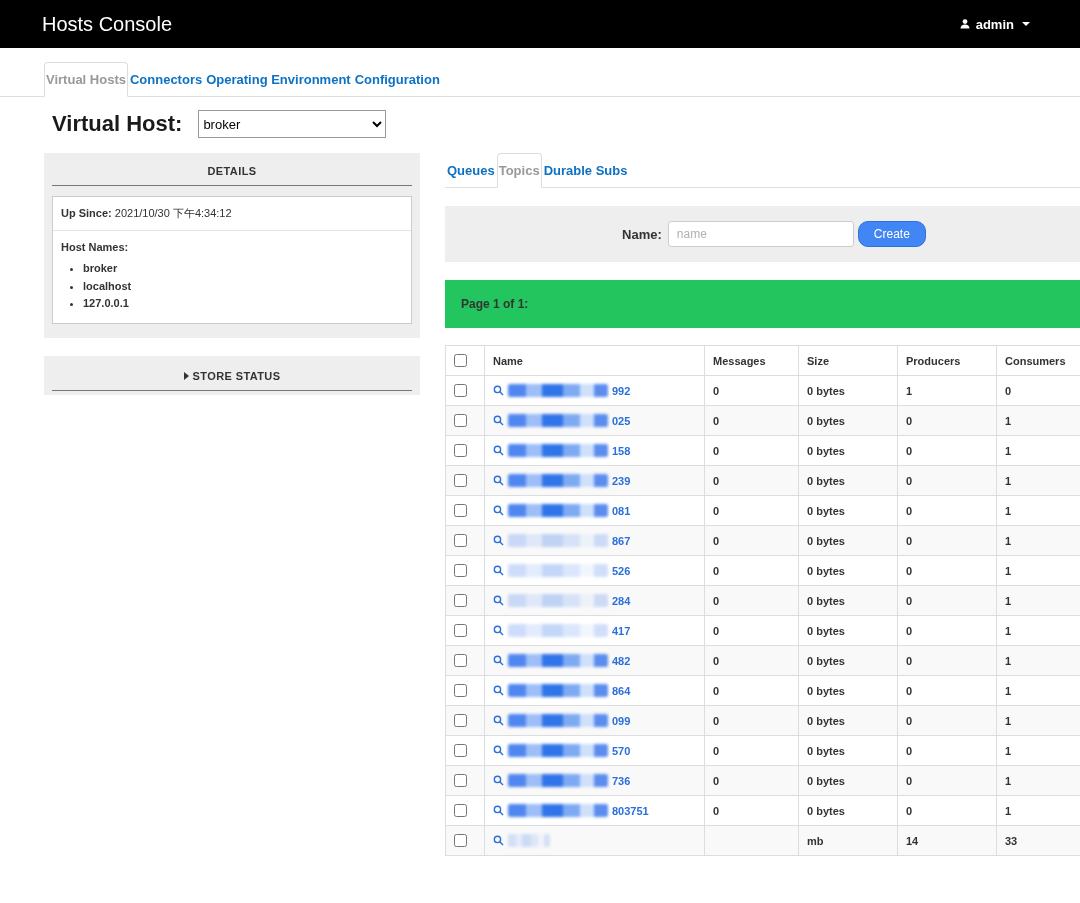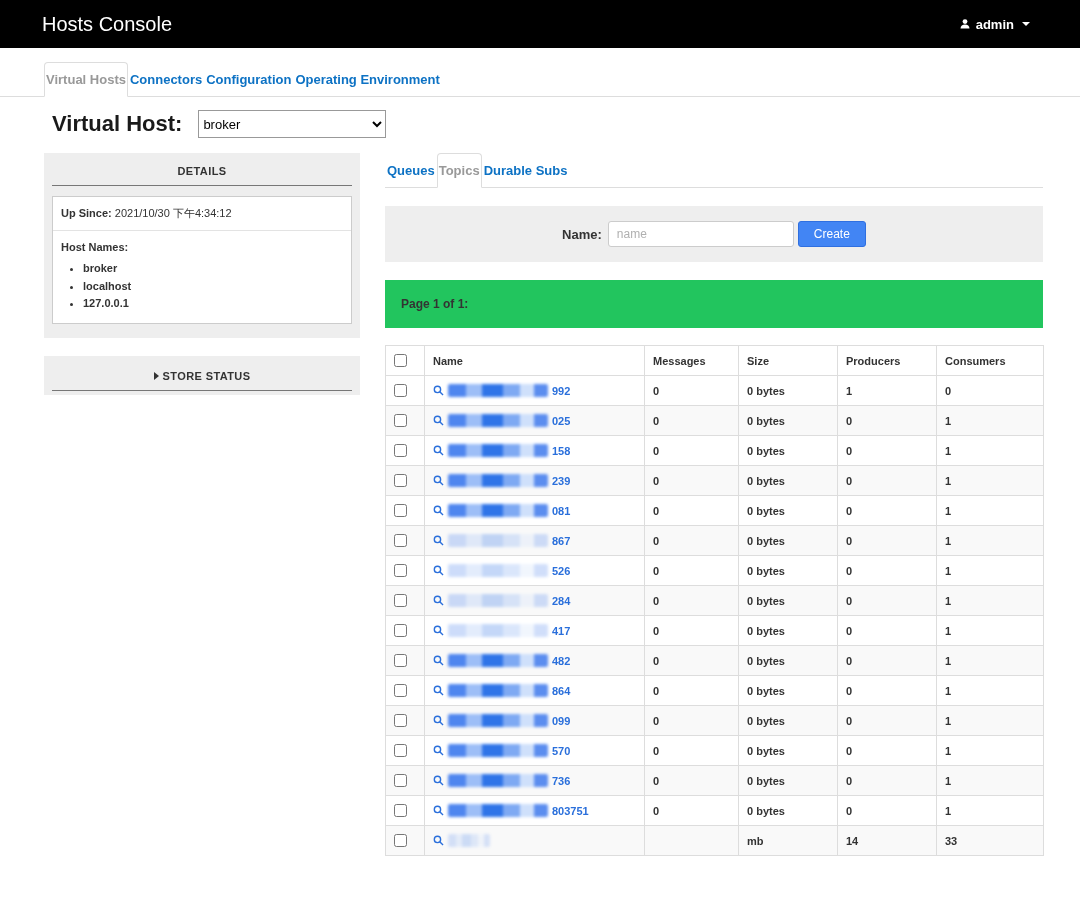--- a/index.html
+++ b/index.html
@@ -32,21 +32,21 @@
     border-radius: 4px 4px 0 0; cursor: default;
   }
 
   
   .vh-row { display: flex; align-items: center; gap: 16px; margin: 13px 0 0 52px; }
   .vh-row h1 { font-size: 22px; margin: 0; color: #1a1a1a; }
   select.vh-select { width: 188px; height: 28px; font-size: 13px; border: 1px solid #999; background: #fff; font-family: inherit; }
 
   
   .content { display: flex; align-items: flex-start; margin: 15px 0 0 44px; gap: 25px; }
-  .sidebar { width: 316px; flex: none; }
+  .sidebar { width: 376px; flex: none; }
   .panel { background: #eee; }
   .details-panel { padding: 10px 8px 14px; }
   .panel-title {
     text-align: center; font-size: 11px; font-weight: bold; letter-spacing: .4px;
     padding: 2px 0 8px; border-bottom: 1px solid #777; margin-bottom: 10px; cursor: pointer;
     display: flex; justify-content: center; align-items: center; gap: 4px;
   }
   .details-box { background: #fff; border: 1px solid #ccc; font-size: 11px; }
   .details-sec { padding: 8px; line-height: 1.5; }
   .details-sec + .details-sec { border-top: 1px solid #e3e3e3; }
@@ -62,21 +62,21 @@
   
   .form-panel { margin-top: 18px; background: #eee; padding: 15px 0; display: flex; justify-content: center; align-items: center; }
   .name-label { font-size: 13px; font-weight: bold; margin-right: 6px; }
   .form-panel input[type=text] {
     width: 186px; height: 26px; border: 1px solid #ccc; border-radius: 3px;
     padding: 3px 8px; font-size: 12px; font-family: inherit; background: #fff;
   }
   .form-panel input[type=text]::placeholder { color: #b0b0b0; }
   .create-btn {
     margin-left: 4px; background: var(--btn, #4285f4); color: #fff;
-    border: 1px solid #2f6fe0; border-radius: 3px; font-size: 12px;
+    border: 1px solid #2f6fe0; border-radius: 10px; font-size: 12px;
     padding: 0 15px; height: 26px; cursor: pointer; font-family: inherit;
   }
 
   .page-panel { margin-top: 18px; background: #22c55e; padding: 17px 16px; font-size: 12px; font-weight: bold; }
 
   
   table.topics { margin-top: 17px; width: 100%; border-collapse: collapse; font-size: 11px; table-layout: fixed; }
   .topics th, .topics td { border: 1px solid #ddd; padding: 8px; text-align: left; font-weight: bold; color: #333; overflow: hidden; }
   .topics tbody tr:nth-child(even) td { background: #f9f9f9; }
   .topics input[type=checkbox] { width: 13px; height: 13px; margin: 0; display: block; }
@@ -103,22 +103,22 @@
       <path d="M2 14c0-3.3 2.7-5.2 6-5.2s6 1.9 6 5.2z" fill="#fff"></path>
     </svg>
     <span>admin</span>
     <span class="caret"></span>
   </div>
 </div>
 
 <div class="nav-tabs">
   <div class="tab active">Virtual Hosts</div>
   <div class="tab">Connectors</div>
+  <div class="tab">Operating Environment</div>
   <div class="tab">Configuration</div>
-  <div class="tab">Operating Environment</div>
 </div>
 
 <div class="vh-row">
   <h1>Virtual Host:</h1>
   <select class="vh-select">
     <option>broker</option>
   </select>
 </div>
 
 <div class="content">

